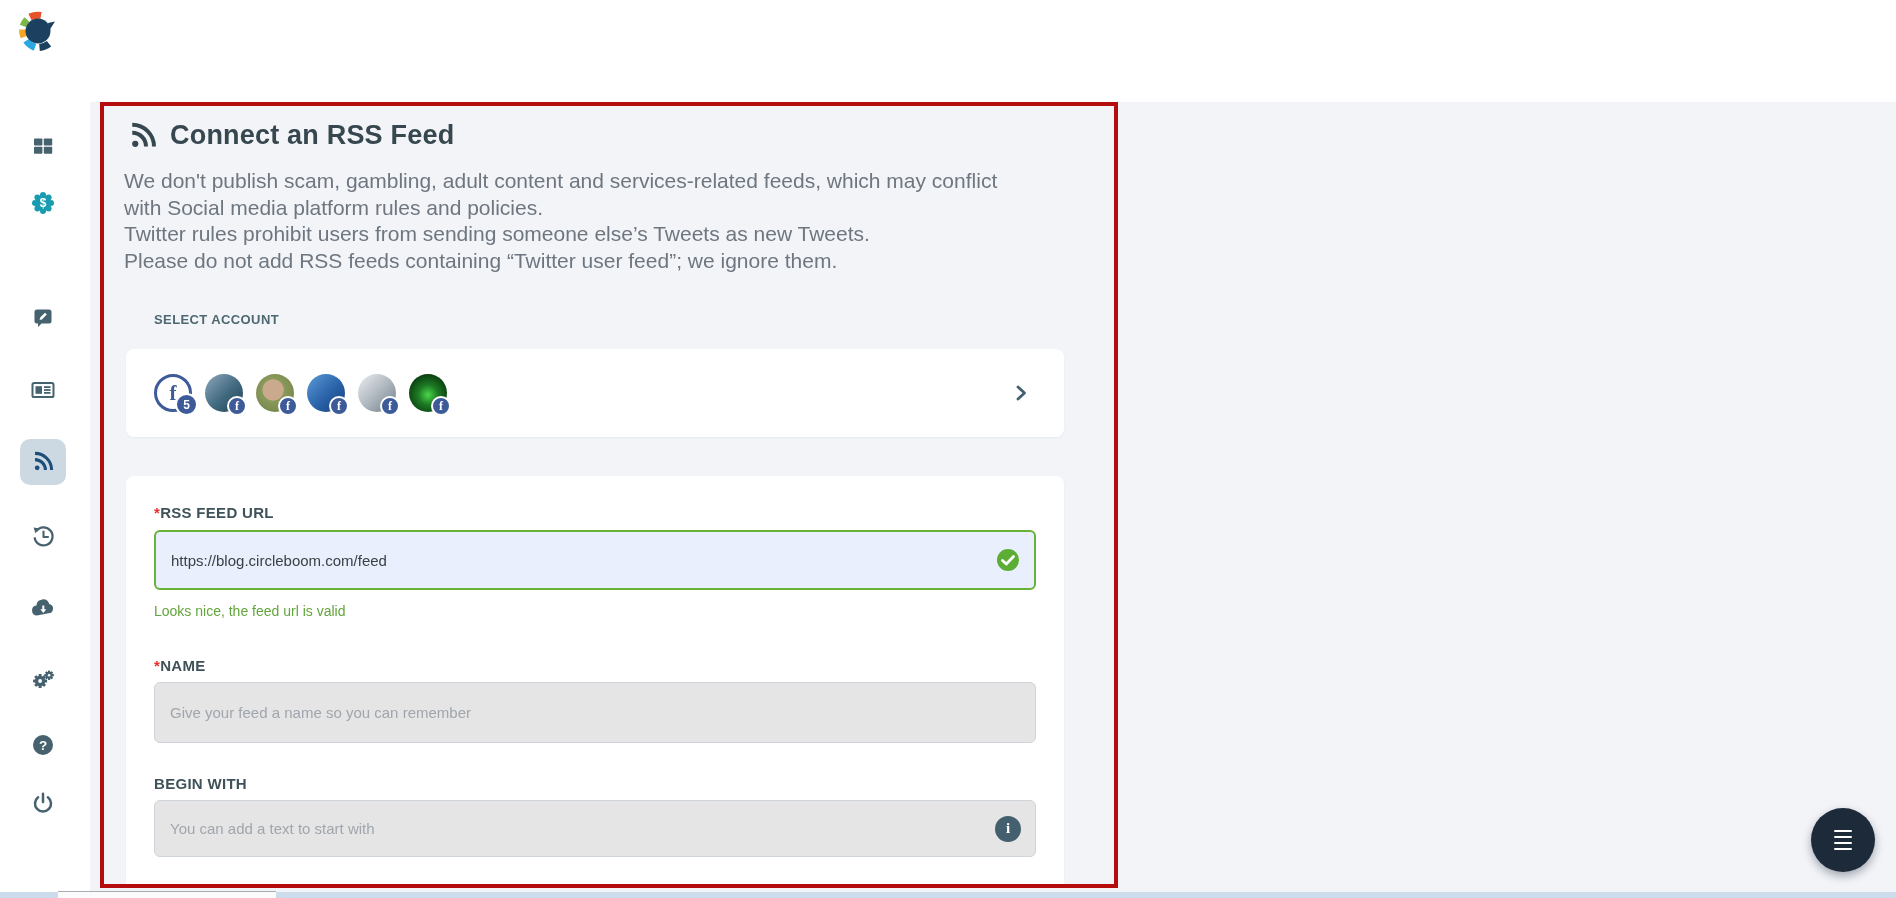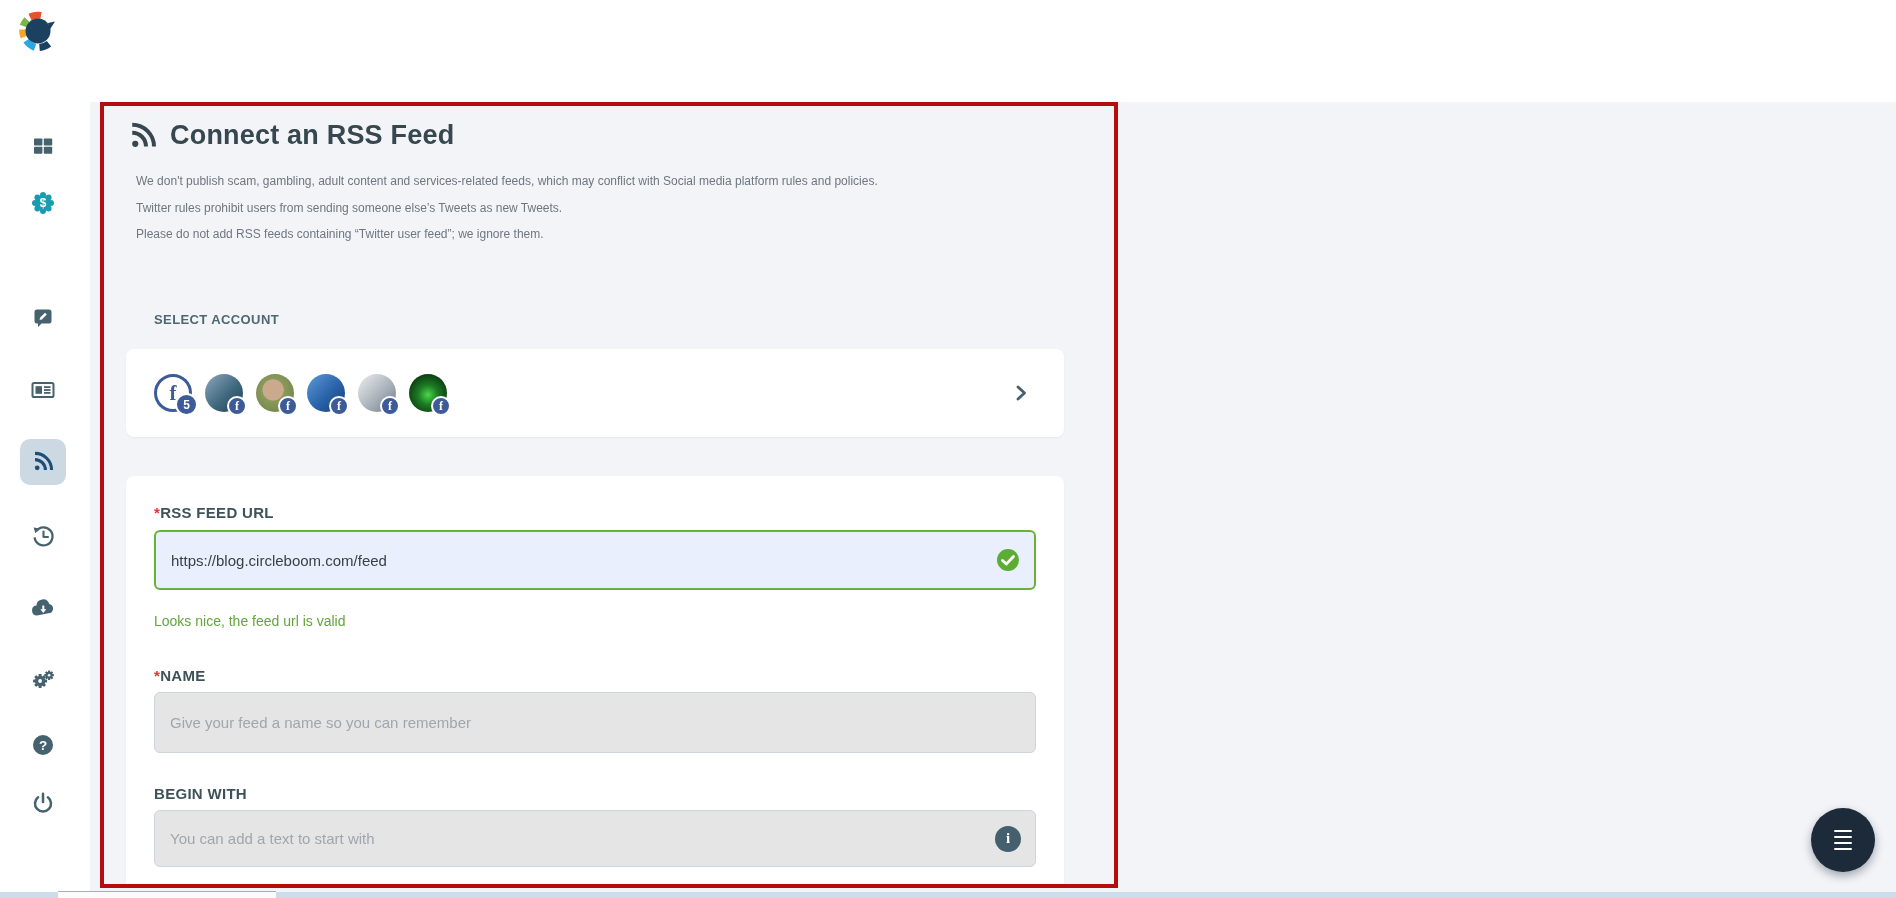--- a/index.html
+++ b/index.html
@@ -26,21 +26,21 @@
   
   .highlight-box {
     position:absolute; left:100px; top:102px; width:1018px; height:786px;
     border:4px solid #b50d0d; background:#f2f4f8; overflow:hidden; z-index:3;
   }
   .hb-inner { position:relative; width:100%; height:100%; }
 
   .page-header { position:absolute; left:24px; top:14px; display:flex; align-items:center; gap:12px; }
   .page-title { font-size:27px; font-weight:700; color:#37474f; letter-spacing:0.2px; }
 
-  .page-desc { position:absolute; left:32px; top:62px; width:905px; font-size:12px; line-height:26.5px; color:#6e7680; }
+  .page-desc { position:absolute; left:20px; top:62px; width:905px; font-size:21px; line-height:26.5px; color:#6e7680; }
 
   .select-label { position:absolute; left:50px; top:206px; font-size:13px; font-weight:700; color:#4e6771; letter-spacing:0.4px; }
 
   .card { background:#ffffff; border-radius:8px; box-shadow:0 1px 2px rgba(20,40,60,0.05); }
   .card-accounts { position:absolute; left:22px; top:243px; width:938px; height:88px; display:flex; align-items:center; padding:0 28px; }
   .avatars { display:flex; align-items:center; gap:13px; }
   .acct { position:relative; width:38px; height:38px; border-radius:50%; cursor:pointer; flex:0 0 auto; }
   .acct-all { width:38px; height:38px; background:#ffffff; border:3px solid #3d5a99; display:flex; align-items:center; justify-content:center; }
   .fb-letter { color:#3d5a99; font-weight:700; font-size:21px; font-family:"Liberation Serif", serif; line-height:1; }
   .fb-letter::before { content:"f"; }
@@ -67,21 +67,21 @@
   .field-label { font-size:15px; font-weight:700; color:#3f525a; letter-spacing:0.3px; }
   .req { color:#e5322d; font-weight:700; vertical-align:top; }
   .input-wrap { position:relative; margin-top:8px; }
   .txt-input {
     width:100%; height:61px; border:1px solid #ced4da; border-radius:6px; background:#e5e5e5;
     font-family:"Liberation Sans", sans-serif; font-size:15px; color:#3c4043; padding:0 48px 0 15px; outline:none;
   }
   .txt-input::placeholder { color:#a0a6ad; opacity:1; }
   .url-input { height:60px; background:#e9effd; border:2px solid #68b235; }
   .valid-icon { position:absolute; right:16px; top:50%; transform:translateY(-50%); width:24px; height:24px; }
-  .valid-msg { margin-top:23px; font-size:14px; color:#63a53c; }
+  .valid-msg { margin-top:13px; font-size:14px; color:#63a53c; }
   .lbl-name { display:block; margin-top:38px; }
   .lbl-begin { display:block; margin-top:32px; }
   .info-icon {
     position:absolute; right:15px; top:50%; transform:translateY(-50%);
     width:26px; height:26px; border-radius:50%; background:#44606e; color:#fff;
     display:flex; align-items:center; justify-content:center;
     font-family:"Liberation Serif", serif; font-weight:700; font-size:15px; cursor:pointer;
   }
   .info-icon::before { content:"i"; }
   .begin-input { height:57px; }

